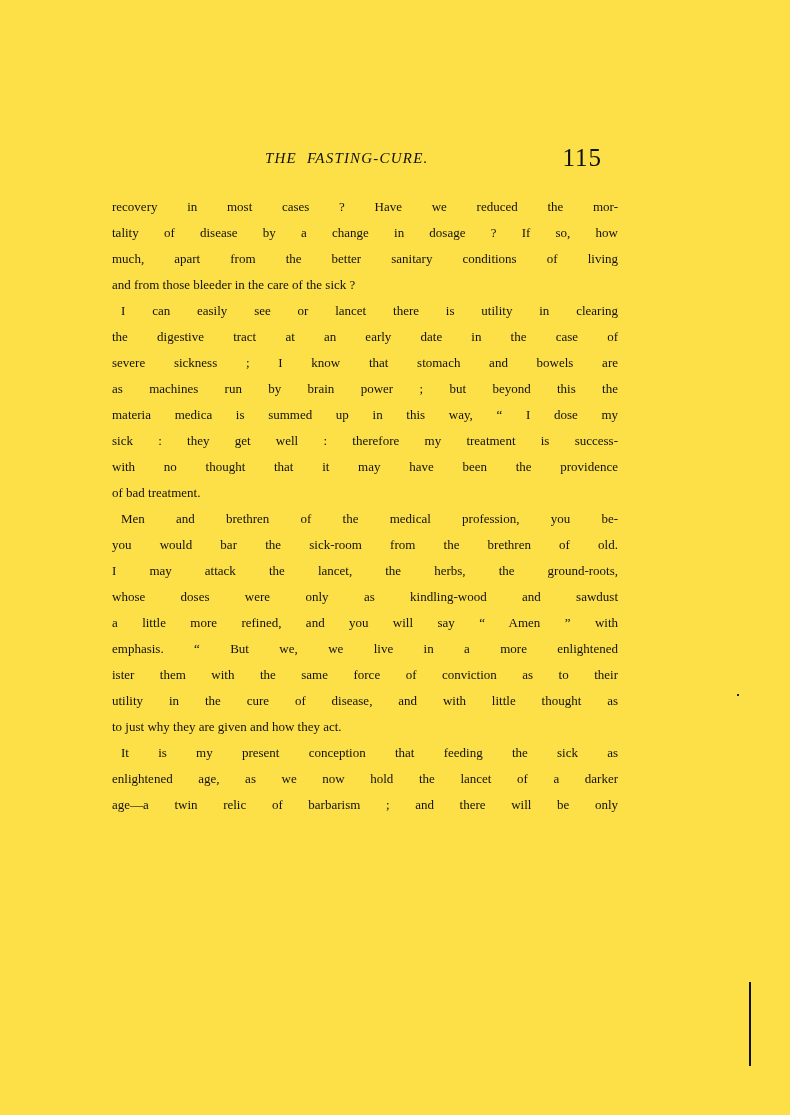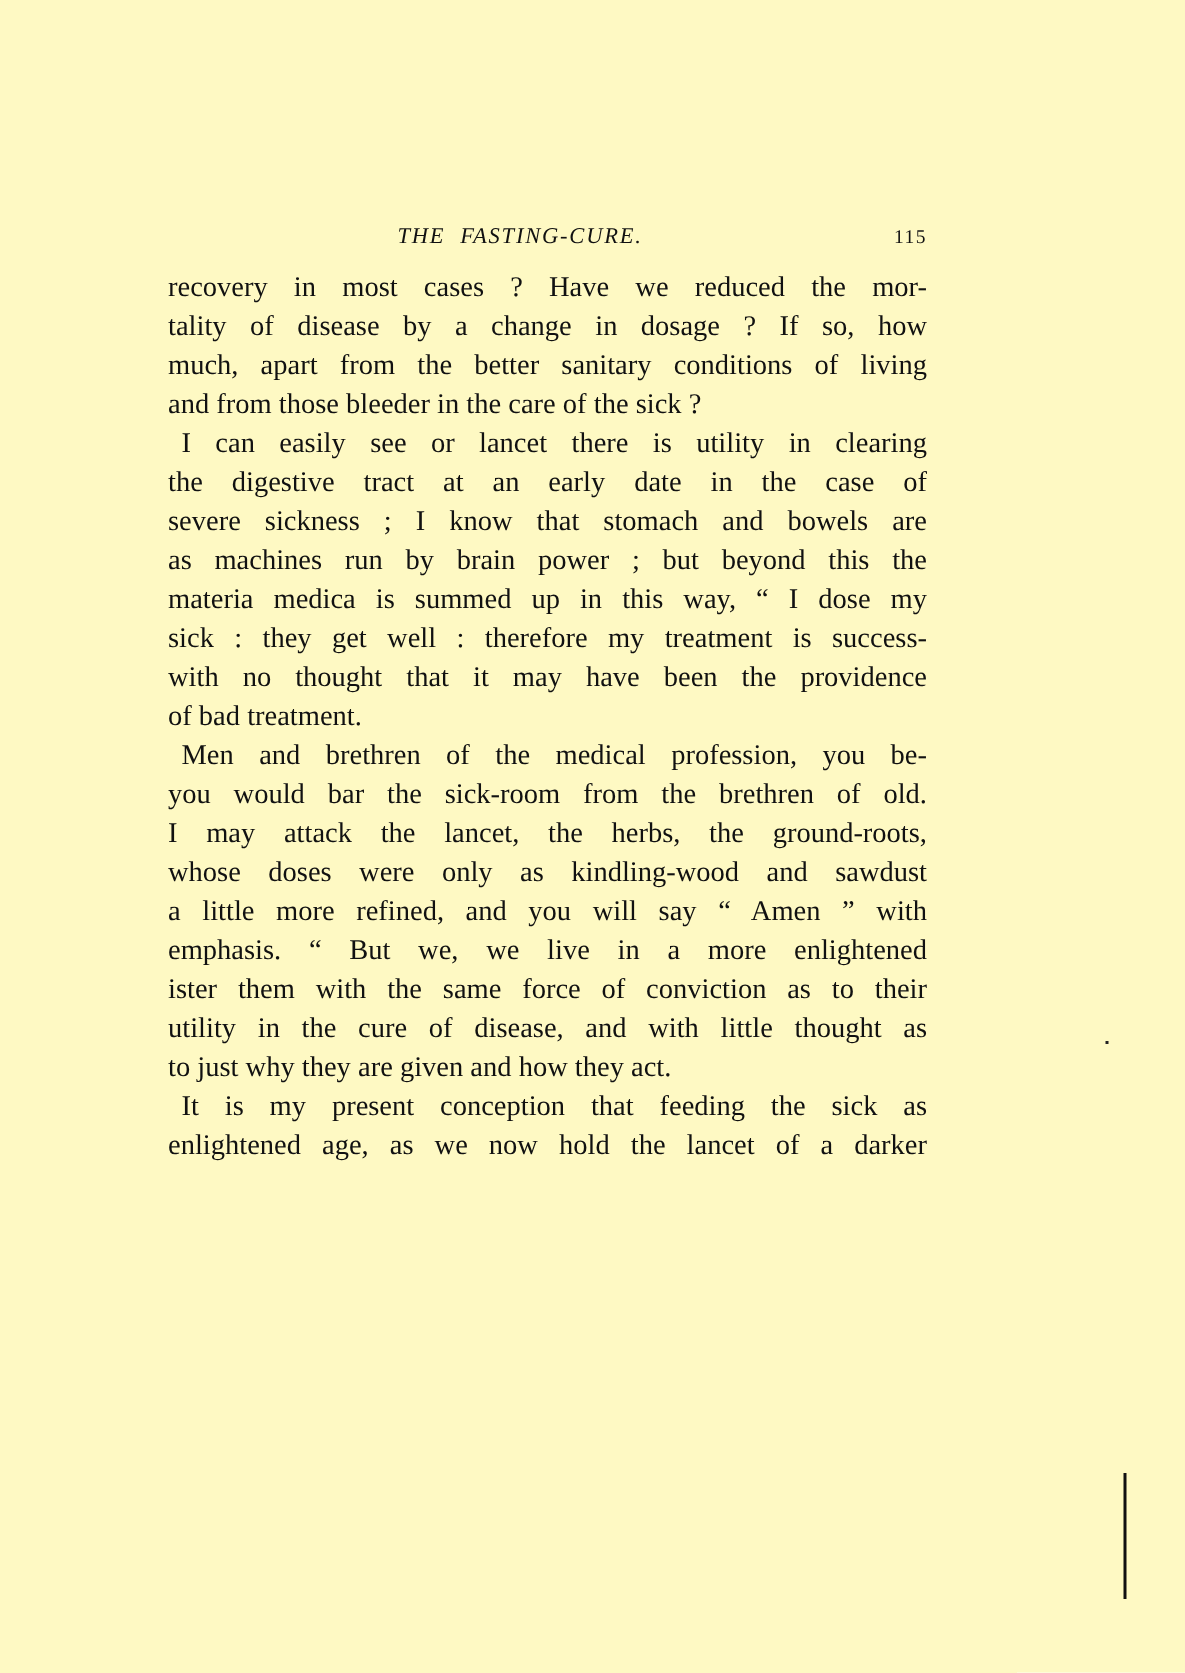--- a/index.html
+++ b/index.html
@@ -12,53 +12,53 @@
       height: 1115px;
       position: relative;
       overflow: hidden;
       font-family: "Liberation Serif", "DejaVu Serif", serif;
       color: #111111;
     }
     .page {
       position: absolute;
       left: 0; top: 0;
       width: 790px; height: 1115px;
-      background: #fef9c3;
+      background: #fde047;
     }
     .running-head {
       position: absolute;
       top: 146px;
       left: 112px;
       width: 506px;
       height: 24px;
     }
     .running-title {
       position: absolute;
       left: 153px;
       top: 0;
       font-style: italic;
       font-size: 15px;
       letter-spacing: 1.2px;
       word-spacing: 5px;
       line-height: 24px;
     }
     .page-number {
       position: absolute;
-      right: 0;
+      right: 16px;
       top: 0;
-      font-size: 13px;
+      font-size: 25px;
       letter-spacing: 1px;
       line-height: 24px;
     }
     .body-text {
       position: absolute;
-      top: 179px;
+      top: 194px;
       left: 112px;
       width: 506px;
-      font-size: 19px;
+      font-size: 13px;
       line-height: 26px;
     }
     .line {
       display: block;
       height: 26px;
       white-space: nowrap;
       text-align: justify;
       text-align-last: justify;
     }
     .line.last {
@@ -122,18 +122,19 @@
       <span class="line">a little more refined, and you will say “ Amen ” with</span>
       <span class="line">emphasis.   “ But we, we live in a more enlightened</span>
       <span class="line">ister them with the same force of conviction as to their</span>
       <span class="line">utility in the cure of disease, and with little thought as</span>
       <span class="line last">to just why they are given and how they act.</span>
     </div>
 
     <div>
       <span class="line indent">It is my present conception that feeding the sick as</span>
       <span class="line">enlightened age, as we now hold the lancet of a darker</span>
+      <span class="line">age—a twin relic of barbarism ; and there will be only</span>
     </div>
   </div>
 
   <div class="speck"></div>
   <div class="margin-rule"></div>
 </div>
 
 </body></html>

